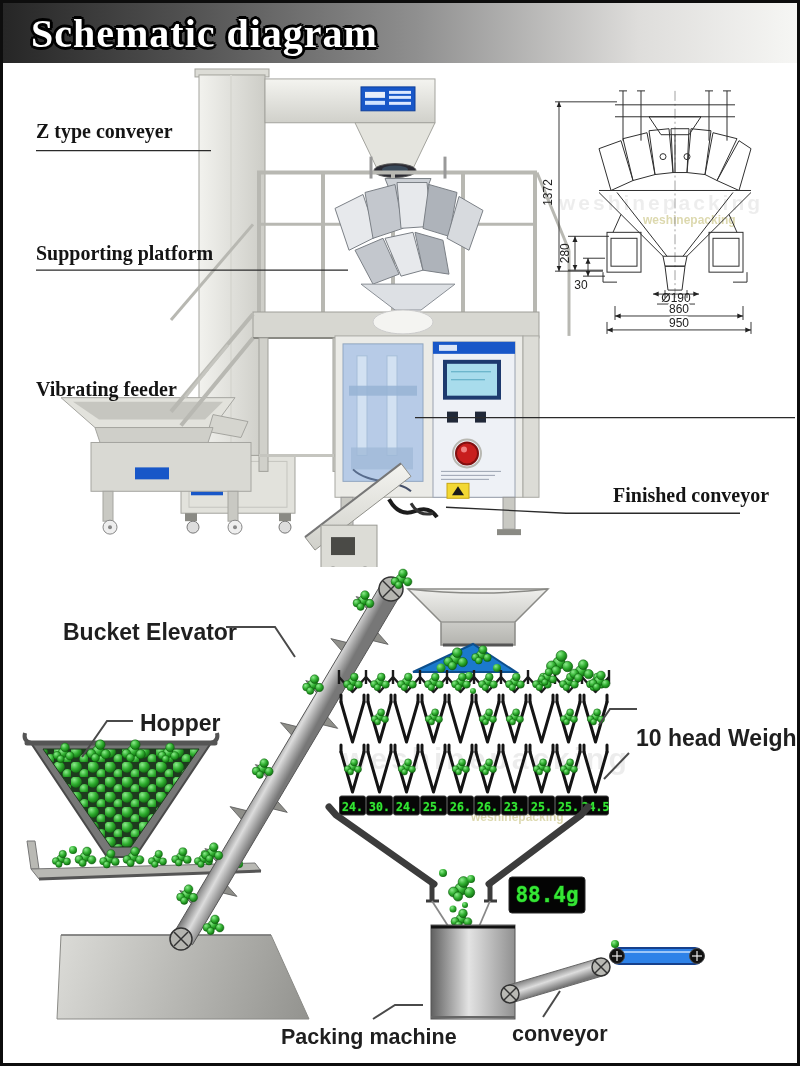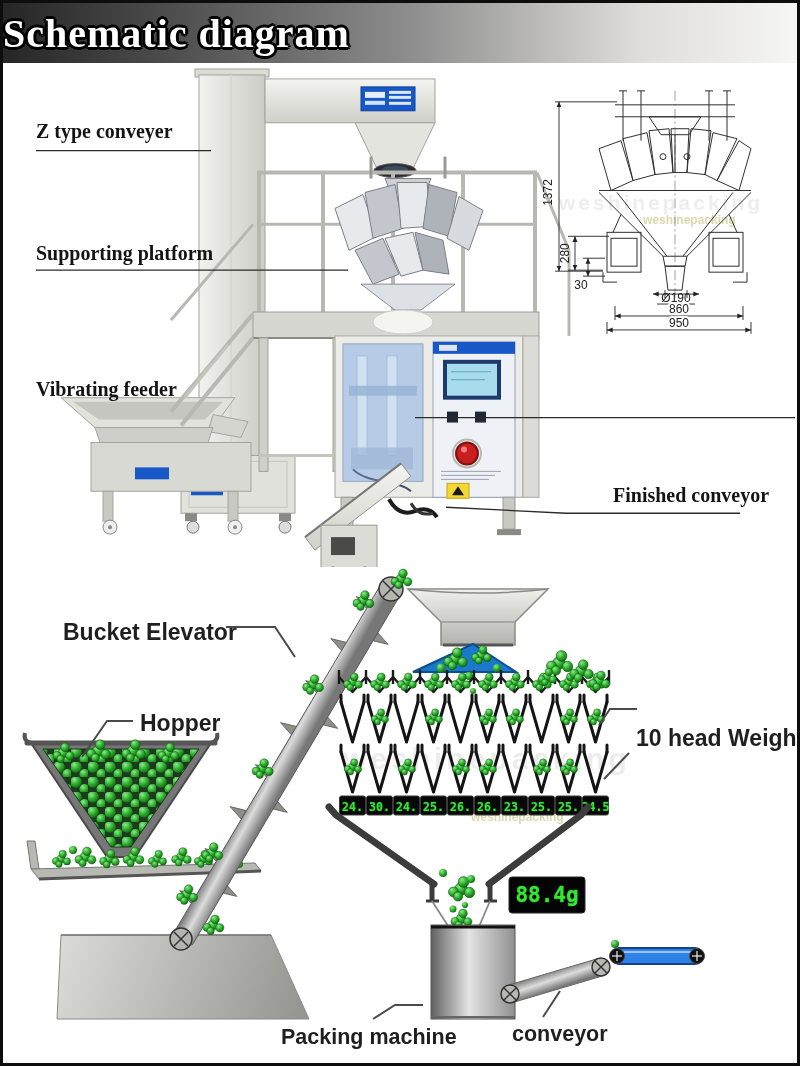--- a/index.html
+++ b/index.html
@@ -1,20 +1,20 @@
 <!DOCTYPE html>
 <html><head>
 <meta charset="utf-8">
 <style>
   html,body{margin:0;padding:0;background:#fff;}
   .page{position:relative;width:800px;height:1066px;box-sizing:border-box;border:3px solid #0d0d0d;background:#fff;overflow:hidden;font-family:"Liberation Sans",sans-serif;}
   .banner{position:absolute;top:0;left:0;width:100%;height:60px;
     background:linear-gradient(90deg,#262626 0%,#4f4f4f 22%,#8f8f8f 52%,#dedddb 80%,#f6f6f4 100%);
     display:flex;align-items:center;}
-  .banner-title{font:bold 40px "Liberation Serif",serif;color:#ffffff;margin-left:0;letter-spacing:1px;
+  .banner-title{font:bold 40px "Liberation Serif",serif;color:#ffffff;margin-left:28px;letter-spacing:1px;
     text-shadow:-2px -2px 0 #000,2px -2px 0 #000,-2px 2px 0 #000,2px 2px 0 #000,0 3px 0 #000,3px 0 0 #000,-3px 0 0 #000,0 -3px 0 #000;}
   svg{position:absolute;left:0;}
   #photo-svg{top:58px;}
   #flow-svg{top:564px;}
   .serif-label{font:bold 20px "Liberation Serif",serif;fill:#141414;}
   .sans-label{font:bold 23px "Liberation Sans",sans-serif;fill:#1f1f1f;}
   .sans-label-sm{font:bold 21.5px "Liberation Sans",sans-serif;fill:#1f1f1f;}
   .dim{font:12px "Liberation Sans",sans-serif;fill:#222;}
   .dim-gap{paint-order:stroke;stroke:#ffffff;stroke-width:4px;}
   .digi{font:bold 11.5px "DejaVu Sans Mono",monospace;paint-order:stroke;stroke:#0c6e0c;stroke-width:.7px;}

